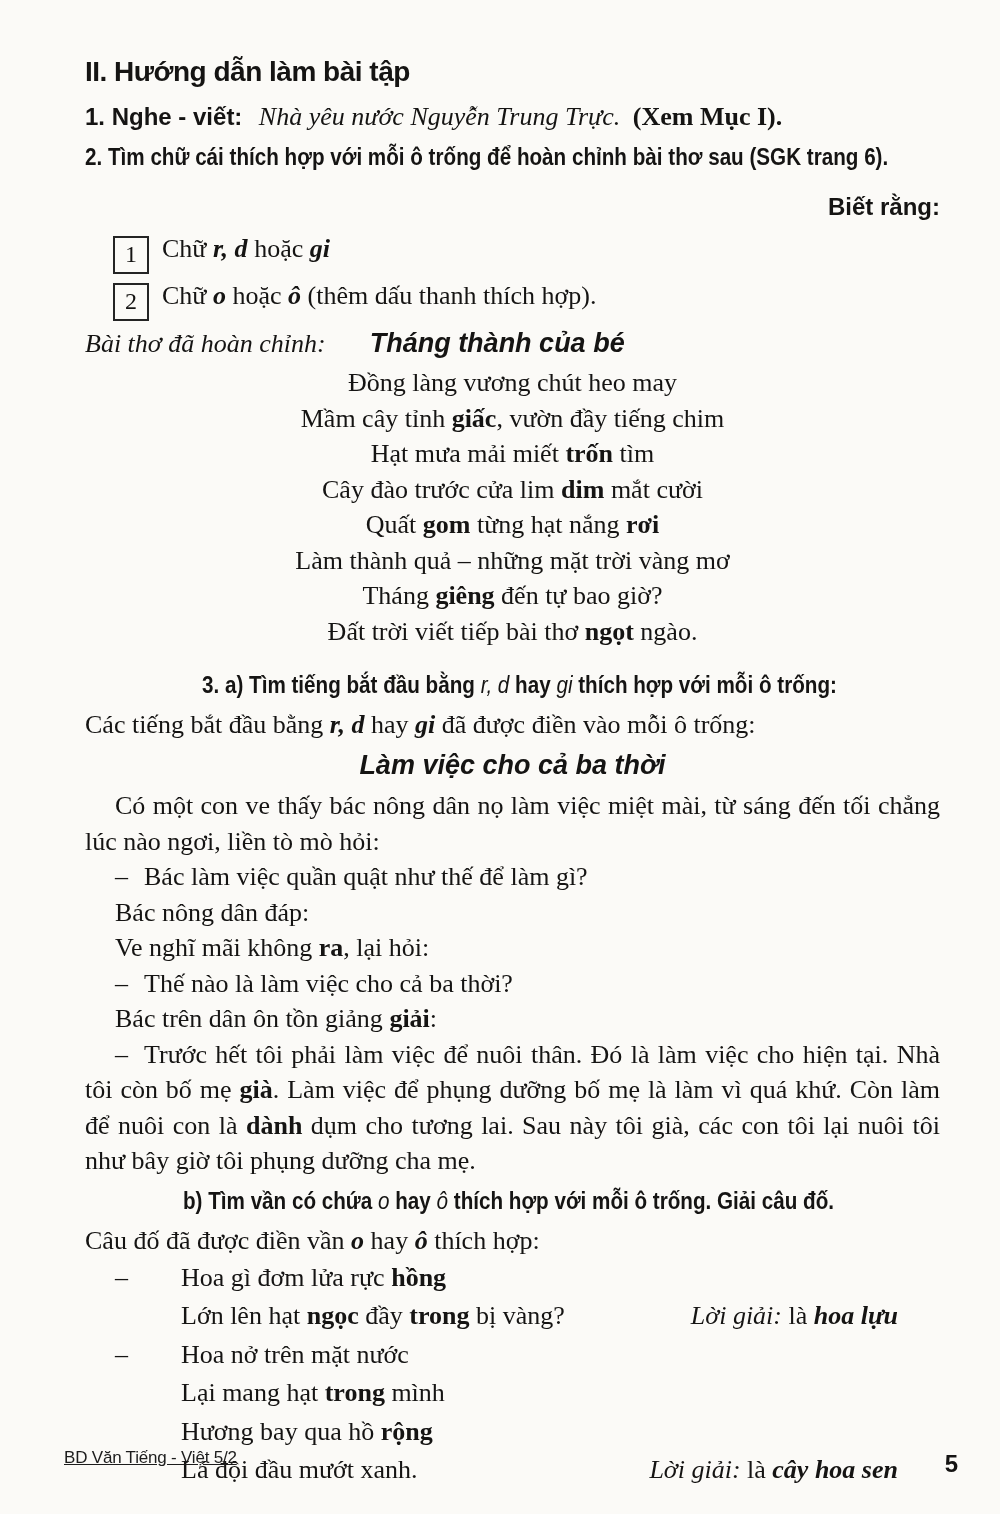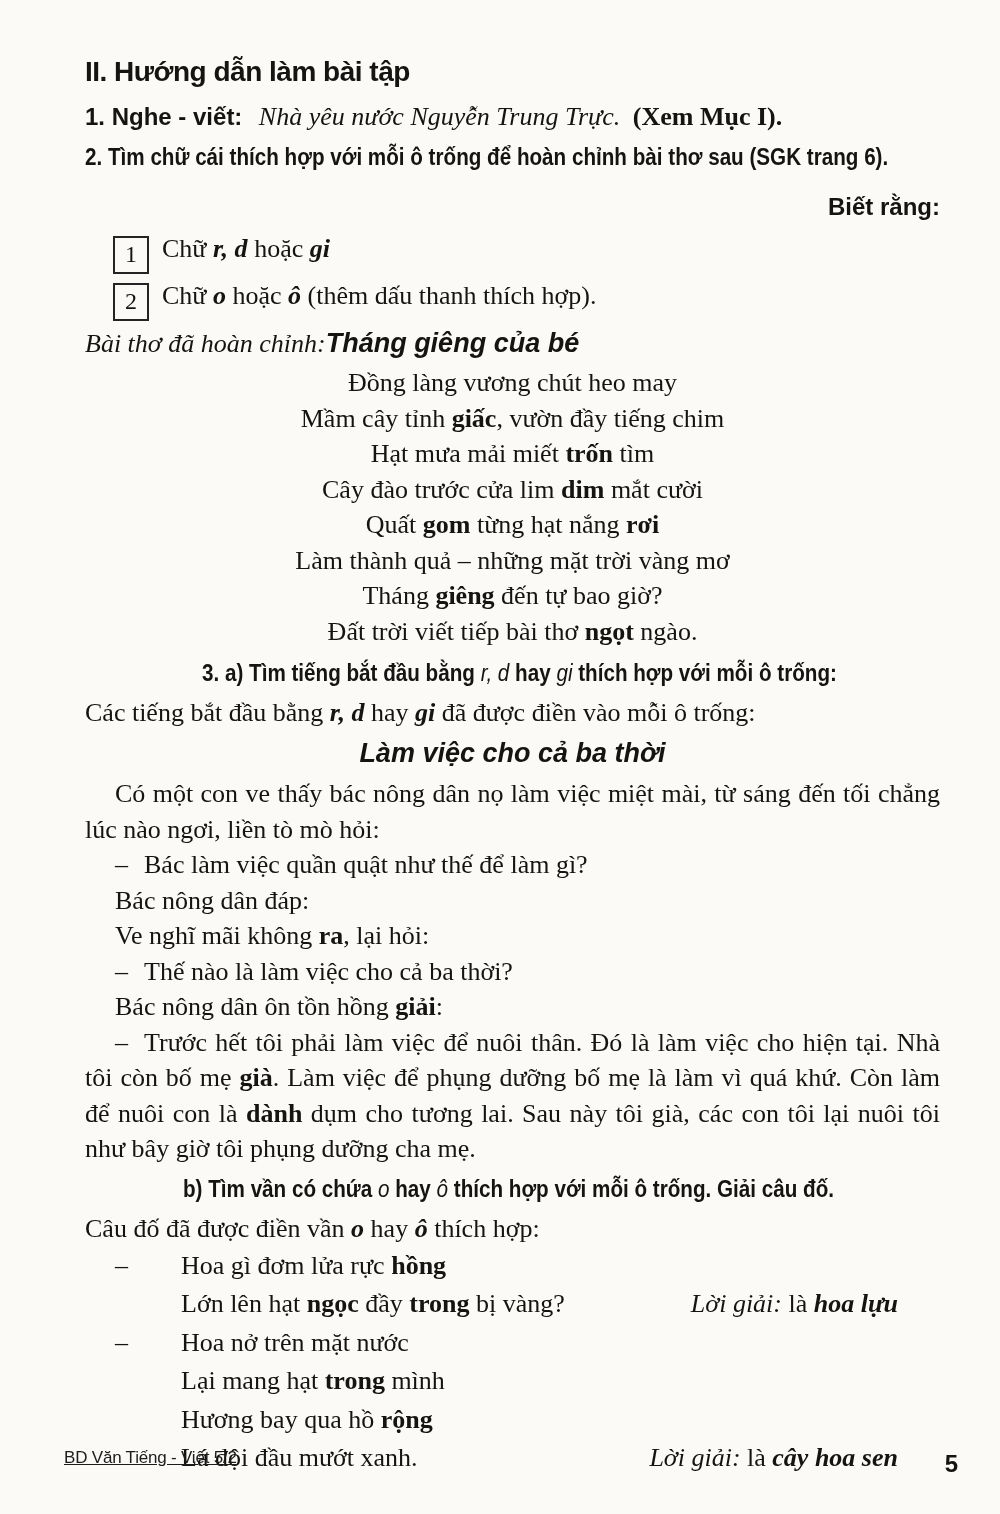--- a/index.html
+++ b/index.html
@@ -34,23 +34,23 @@
   .ex1 .seg-s{font-size:24px; margin-right:10px;}
   .ex1 .seg-b{margin-left:6px;}
   
   .legend-row{line-height:42px; padding-left:28px; margin:1px 0; white-space:nowrap;}
   .legend-box{
     display:inline-block; min-width:28px; height:34px; line-height:33px;
     border:2px solid #242424; text-align:center; margin-right:13px;
     font-size:24px; vertical-align:-5px; padding:0 2px;
   }
   
-  .intro-line{display:flex; margin:3px 0 2px; line-height:39px; white-space:nowrap;}
+  .intro-line{display:flex; gap:44px; margin:3px 0 2px; line-height:39px; white-space:nowrap;}
   .poem-title-txt{font-size:27px;}
-  .poem{text-align:center; line-height:35.5px; margin:2px 0 4px;}
+  .poem{text-align:center; line-height:35.5px; margin:2px 0 16px;}
   .poem-line{white-space:nowrap;}
   
   .centered-title{text-align:center; font-size:27px; line-height:40px; margin:2px 0 3px;}
   .story-para{line-height:35.5px; text-indent:30px; margin:0;}
   .story-para[data-type="pj"]{text-align:justify;}
   
   .riddle-line{display:flex; padding-left:30px; line-height:38.5px; white-space:nowrap;}
   .riddle-dash{display:inline-block; width:66px; flex:0 0 auto;}
   .riddle-answer{margin-left:auto; padding-right:42px;}
   
@@ -89,21 +89,21 @@
         <span class="legend-box">1</span><span class="rich"><span class="seg-n">Chữ </span><span class="seg-bi">r, d</span><span class="seg-n"> hoặc </span><span class="seg-bi">gi</span></span>
       </div>
 
       <div class="legend-row">
         <span class="legend-box">2</span><span class="rich"><span class="seg-n">Chữ </span><span class="seg-bi">o</span><span class="seg-n"> hoặc </span><span class="seg-bi">ô</span><span class="seg-n"> (thêm dấu thanh thích hợp).</span></span>
       </div>
     </div>
 
   <div class="intro-line">
     <span class="seg-i">Bài thơ đã hoàn chỉnh:</span>
-    <span class="seg-si poem-title-txt">Tháng giêng của bé</span>
+    <span class="seg-si poem-title-txt">Tháng thành của bé</span>
   </div>
 
   <div class="poem">
 
       <div class="poem-line"><span class="seg-n">Đồng làng vương chút heo may</span></div>
 
       <div class="poem-line"><span class="seg-n">Mầm cây tỉnh </span><span class="seg-b">giấc</span><span class="seg-n">, vườn đầy tiếng chim</span></div>
 
       <div class="poem-line"><span class="seg-n">Hạt mưa mải miết </span><span class="seg-b">trốn</span><span class="seg-n"> tìm</span></div>
 
@@ -131,21 +131,21 @@
 
       <div class="story-para" data-type="p"><span class="seg-d">–</span><span class="seg-n">Bác làm việc quần quật như thế để làm gì?</span></div>
 
       <div class="story-para" data-type="p"><span class="seg-n">Bác nông dân đáp:</span></div>
 
 
       <div class="story-para" data-type="p"><span class="seg-n">Ve nghĩ mãi không </span><span class="seg-b">ra</span><span class="seg-n">, lại hỏi:</span></div>
 
       <div class="story-para" data-type="p"><span class="seg-d">–</span><span class="seg-n">Thế nào là làm việc cho cả ba thời?</span></div>
 
-      <div class="story-para" data-type="p"><span class="seg-n">Bác nông dân ôn tồn hồng </span><span class="seg-b">giải</span><span class="seg-n">:</span></div>
+      <div class="story-para" data-type="p"><span class="seg-n">Bác trên dân ôn tồn giảng </span><span class="seg-b">giải</span><span class="seg-n">:</span></div>
 
       <div class="story-para" data-type="pj"><span class="seg-d">–</span><span class="seg-n">Trước hết tôi phải làm việc để nuôi thân. Đó là làm việc cho hiện tại. Nhà tôi còn bố mẹ </span><span class="seg-b">già</span><span class="seg-n">. Làm việc để phụng dưỡng bố mẹ là làm vì quá khứ. Còn làm để nuôi con là </span><span class="seg-b">dành</span><span class="seg-n"> dụm cho tương lai. Sau này tôi già, các con tôi lại nuôi tôi như bây giờ tôi phụng dưỡng cha mẹ.</span></div>
     </div>
 
   <div class="h-item">
     <span class="cx"><span class="seg-s">b) Tìm vần có chứa </span><span class="seg-sit">o</span><span class="seg-s"> hay </span><span class="seg-sit">ô</span><span class="seg-s"> thích hợp với mỗi ô trống. Giải câu đố.</span></span>
   </div>
   <div class="line"><span class="seg-n">Câu đố đã được điền vần </span><span class="seg-bi">o</span><span class="seg-n"> hay </span><span class="seg-bi">ô</span><span class="seg-n"> thích hợp:</span></div>
 
   <div>

